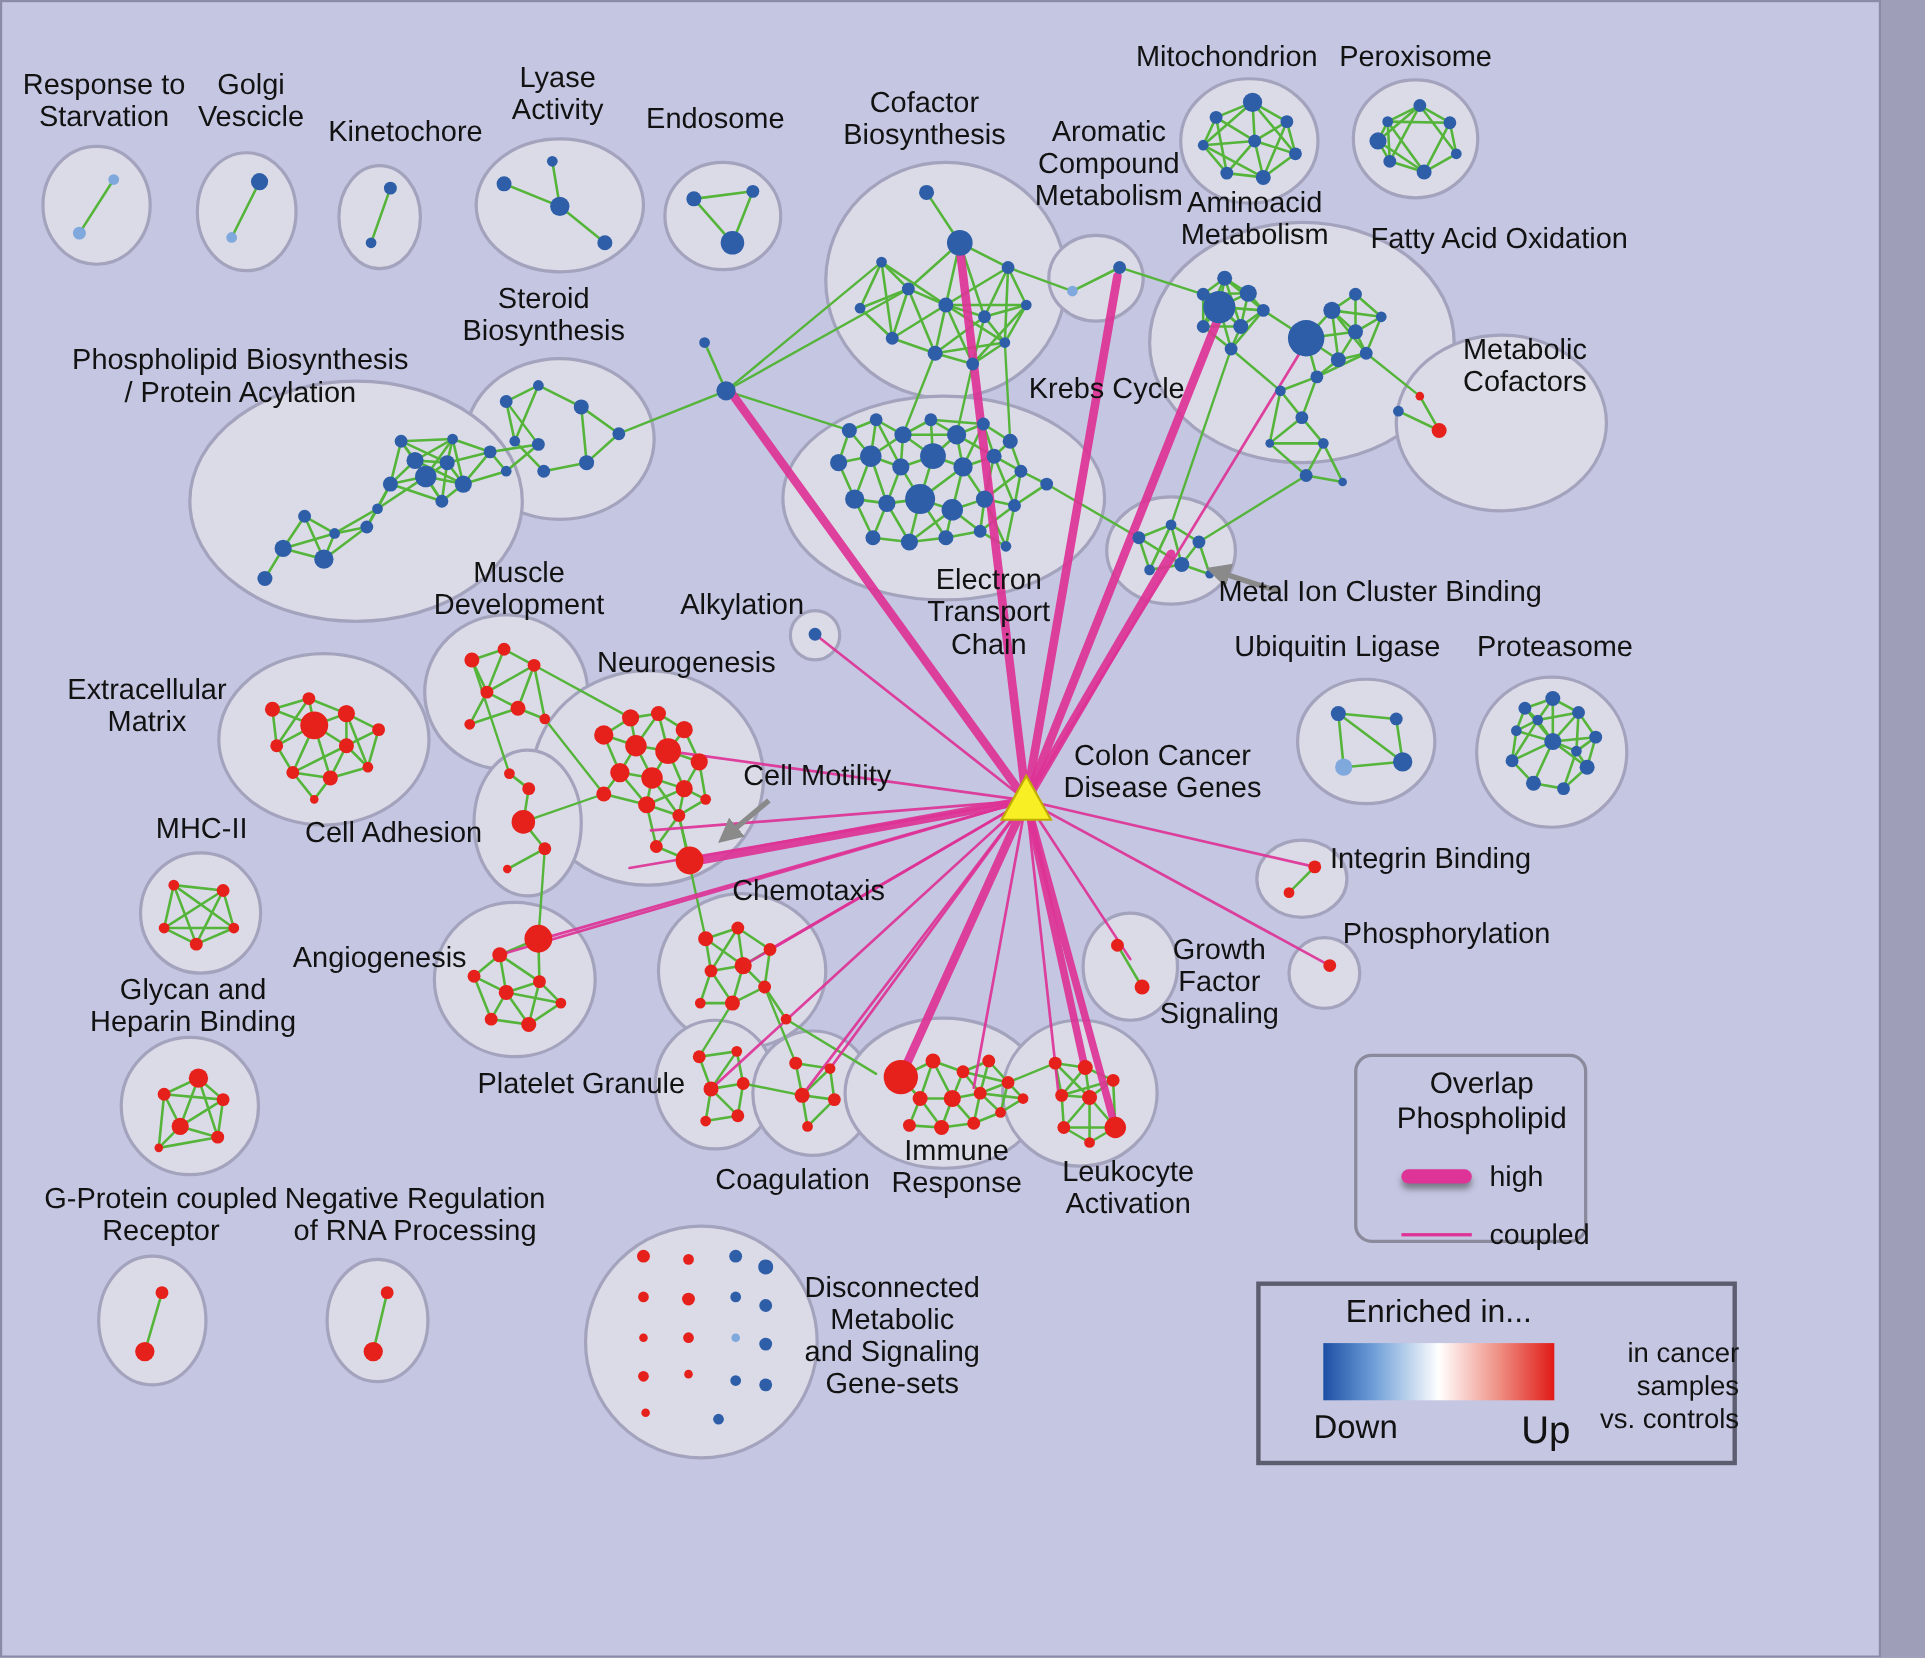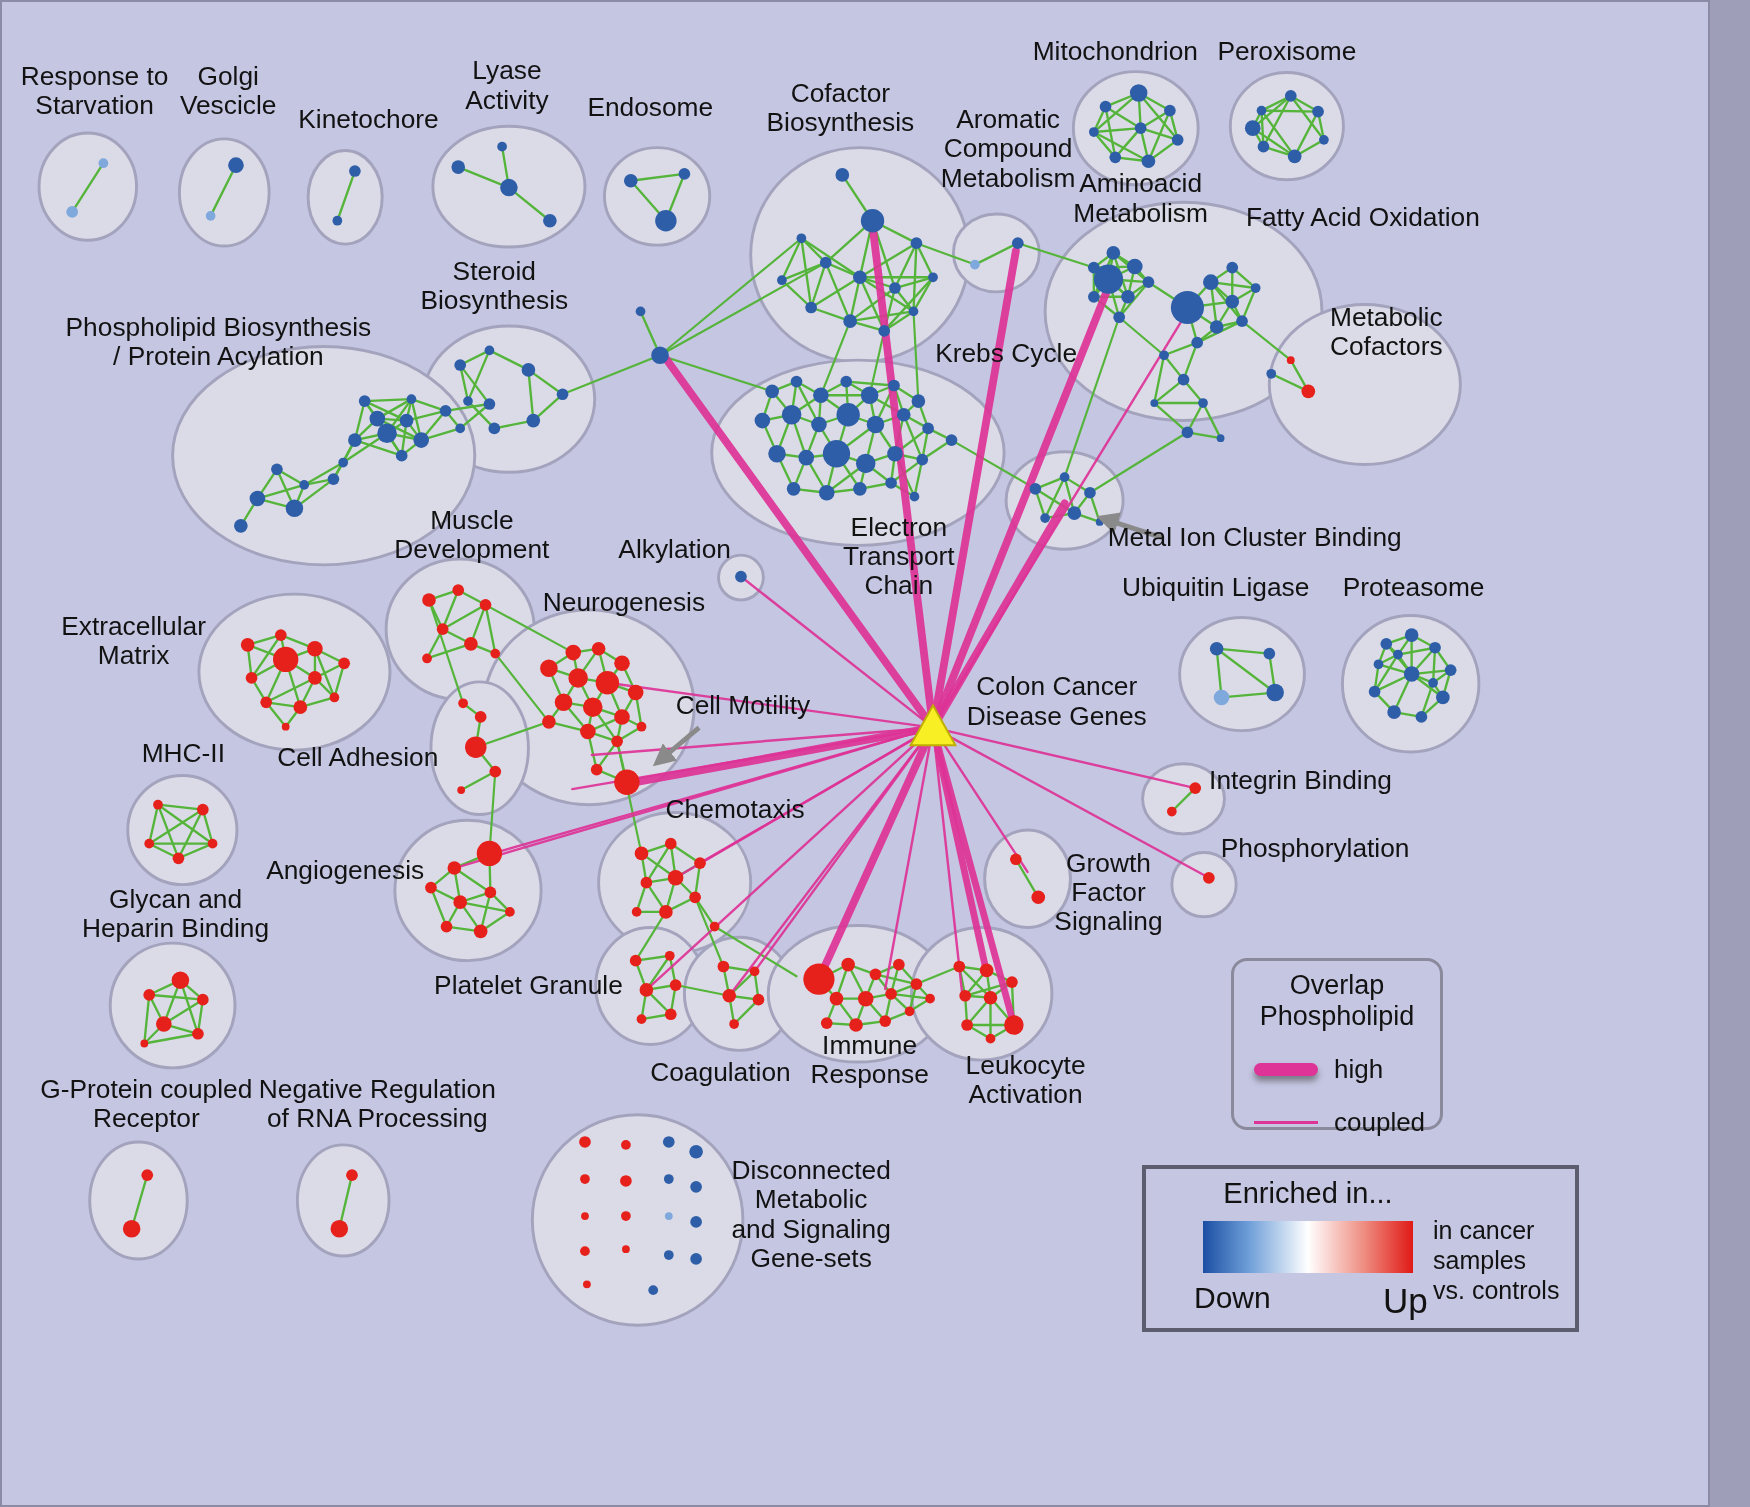--- a/index.html
+++ b/index.html
@@ -7,21 +7,21 @@
   .canvas{
     position:relative;
     width:1710px;height:1507px;
     background:#c5c6e2;
     border:2px solid #8b8ba6;
     overflow:hidden;
     font-family:"Liberation Sans", sans-serif;
   }
   .canvas svg{position:absolute;left:0;top:0;width:100%;height:100%;}
   svg text{font-family:"Liberation Sans", sans-serif;}
-  .legend{position:absolute;color:#121212;}
+  .legend{position:absolute;color:#121212;padding-left:20px;}
   .legend-overlap{
     left:1229px;top:956px;width:212px;height:172px;
     border:3px solid #8a8a9c;border-radius:16px;
   }
   .lo-title{text-align:center;font-size:27px;line-height:31px;margin-top:9px;}
   .lo-row{display:flex;align-items:center;margin:22px 0 0 20px;}
   .lo-bar{width:64px;margin-right:16px;flex:none;}
   .lo-bar.thick{height:13px;background:#de3397;border-radius:7px;box-shadow:0 5px 6px rgba(60,60,60,.55);}
   .lo-bar.thin{height:3px;background:#de3397;}
   .lo-label{font-size:26px;}
@@ -29,21 +29,21 @@
     left:1140px;top:1163px;width:437px;height:167px;
     border:4px solid #5d5d70;background:#c5c6e2;
   }
   .le-title{position:absolute;left:0;top:8px;width:324px;text-align:center;font-size:29px;}
   .le-bar{
     position:absolute;left:57px;top:52px;width:210px;height:52px;
     background:linear-gradient(to right,#1c4fa4 0%,#6f9fd8 22%,#ffffff 50%,#ef9084 76%,#e01a16 100%);
   }
   .le-down{position:absolute;left:48px;top:112px;font-size:30px;}
   .le-up{position:absolute;left:237px;top:112px;font-size:35px;}
-  .le-right{position:absolute;left:287px;top:46px;width:148px;text-align:left;font-size:25px;line-height:30px;}
+  .le-right{position:absolute;left:287px;top:46px;width:148px;text-align:right;font-size:25px;line-height:30px;}
 </style>
 </head>
 <body>
 
 <div class="canvas">
   <svg id="net" viewBox="0 0 1750 1507">
       <defs>
         <marker id="arrowhead" viewBox="0 0 10 10" refX="7.5" refY="5" markerWidth="4.6" markerHeight="4.6" orient="auto">
           <path d="M0,0 L10,5 L0,10 Z" fill="#8a8a8a"></path>
         </marker>

